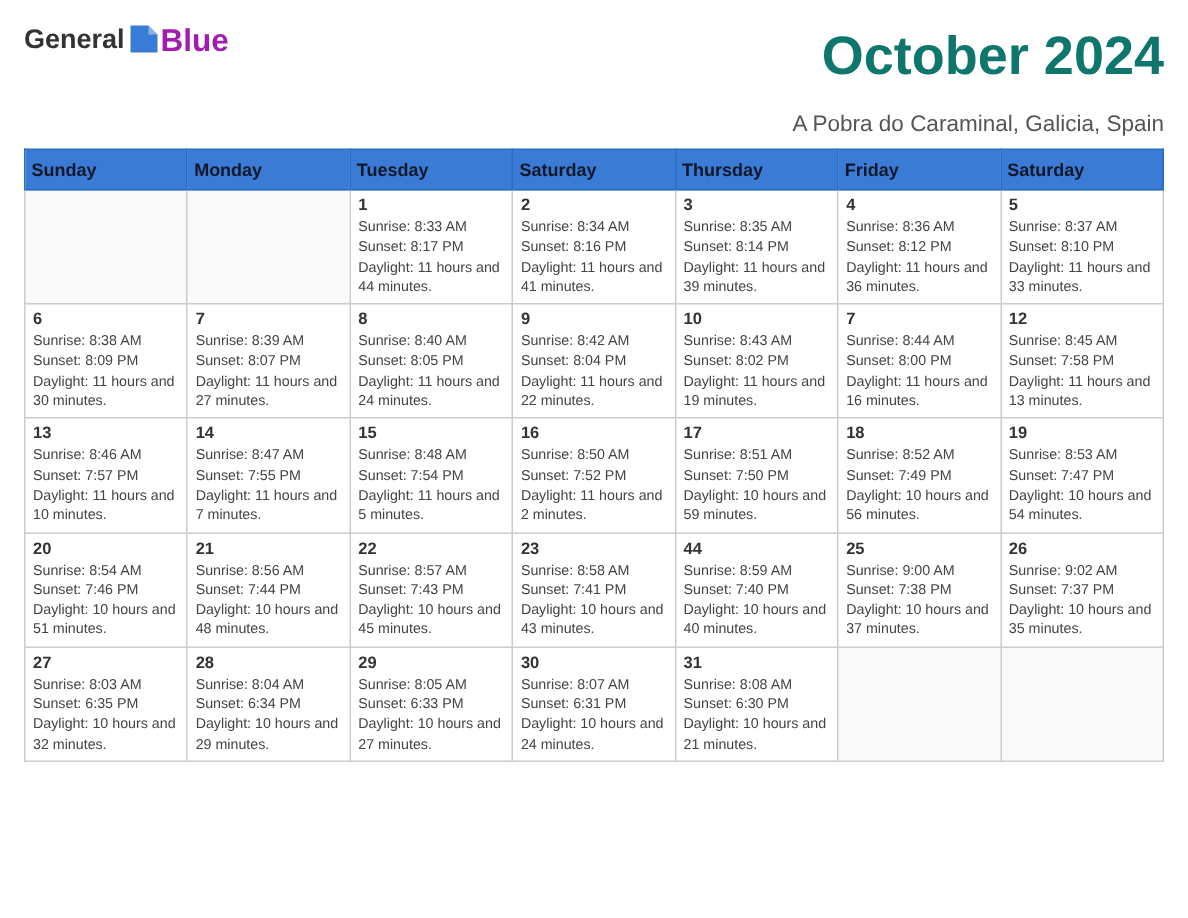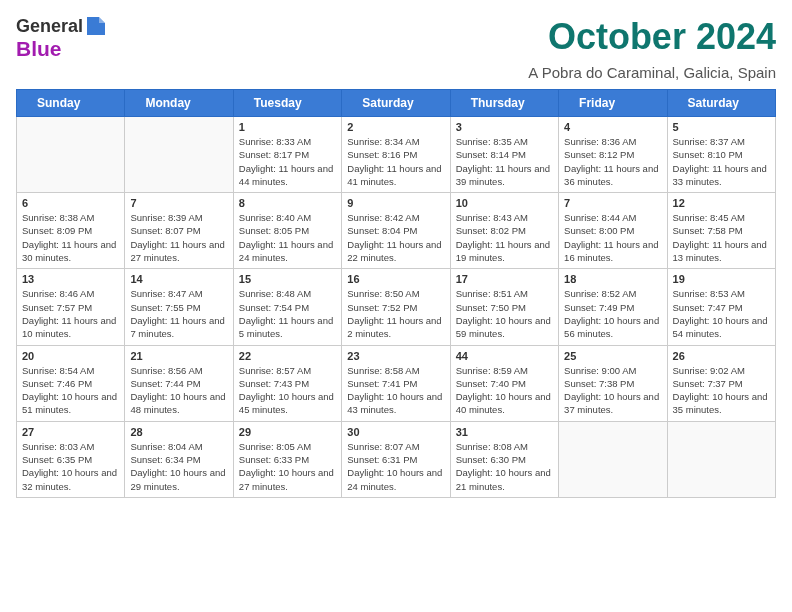--- a/index.html
+++ b/index.html
@@ -11,21 +11,21 @@
       padding: 16px;
     }
     .header {
       display: flex;
       justify-content: space-between;
       align-items: flex-start;
       margin-bottom: 8px;
     }
     .logo {
       display: flex;
-      flex-direction: column;
+      flex-direction: row;
       align-items: flex-start;
     }
     .logo-general {
       font-size: 18px;
       font-weight: bold;
       color: #333;
     }
     .logo-blue {
       font-size: 21px;
       font-weight: bold;
@@ -39,33 +39,33 @@
       text-align: right;
     }
     .month-title {
       font-size: 36px;
       font-weight: bold;
       color: #0f766e;
     }
     .location {
       font-size: 15px;
       color: #555;
-      margin-top: 6px;
+      margin-top: 16px;
     }
     .calendar {
       width: 100%;
       border-collapse: collapse;
       border: 1px solid #ccc;
     }
     .calendar th {
       background: #3a7bd5;
-      color: #ffffff;
+      color: #0f172a;
       font-size: 12px;
       font-weight: bold;
-      padding: 6px 20px;
+      padding: 6px 4px;
       text-align: left;
       border: 1px solid #2a6bc5;
     }
     .calendar td {
       vertical-align: top;
       border: 1px solid #ccc;
       padding: 4px 5px;
       width: 108px;
       min-height: 70px;
       font-size: 10px;

